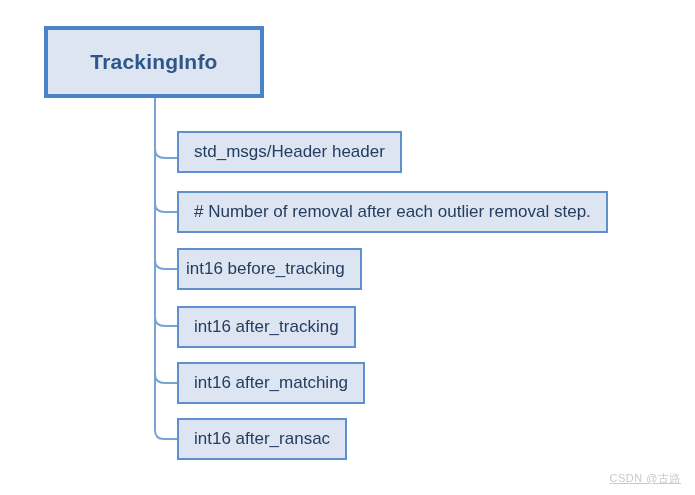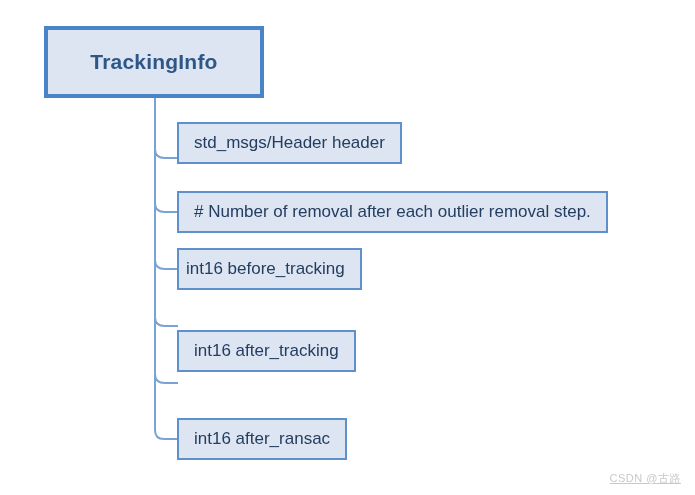--- a/index.html
+++ b/index.html
@@ -48,24 +48,24 @@
     letter-spacing: 0.2px;
   }
   .child {
     height: 42px;
     line-height: 38px;
     border: 2px solid var(--node-border, #5e91cb);
     padding: 0 15px;
     font-size: 17px;
     color: var(--node-text, #243d60);
   }
-  .c1 { left: 177px; top: 122px; }
+  .c1 { left: 177px; top: 131px; }
   .c2 { left: 177px; top: 191px; }
   .c3 { left: 177px; top: 248px; padding-left: 7px; }
-  .c4 { left: 177px; top: 306px; margin-top: 24px; }
+  .c4 { left: 177px; top: 306px; }
   .c5 { left: 177px; top: 362px; }
   .c6 { left: 177px; top: 418px; }
   .watermark {
     position: absolute;
     right: 14px;
     top: 471px;
     font-size: 11px;
     color: var(--watermark, #c9c9c9);
     letter-spacing: 0.5px;
     text-decoration: underline;
@@ -90,18 +90,19 @@
   </div>
 
   <div class="node child c1">std_msgs/Header header</div>
 
   <div class="node child c2"># Number of removal after each outlier removal step.</div>
 
   <div class="node child c3">int16 before_tracking</div>
 
   <div class="node child c4">int16 after_tracking</div>
 
+  <div class="node child c5">int16 after_matching</div>
 
   <div class="node child c6">int16 after_ransac</div>
 
   <div class="watermark">CSDN @古路</div>
 
 </div>
 
 </body></html>

